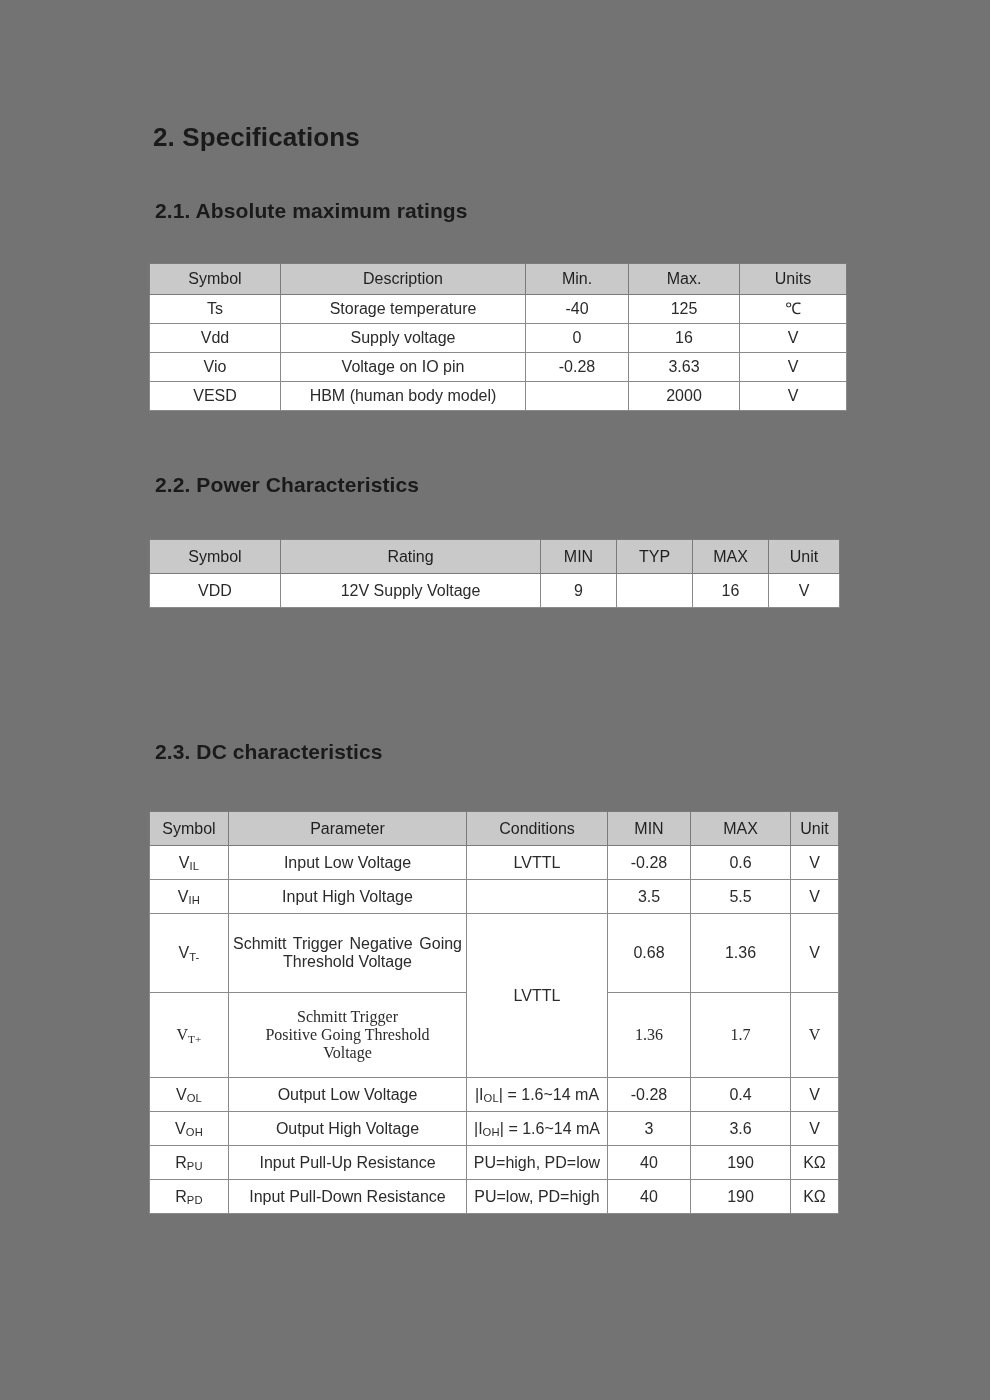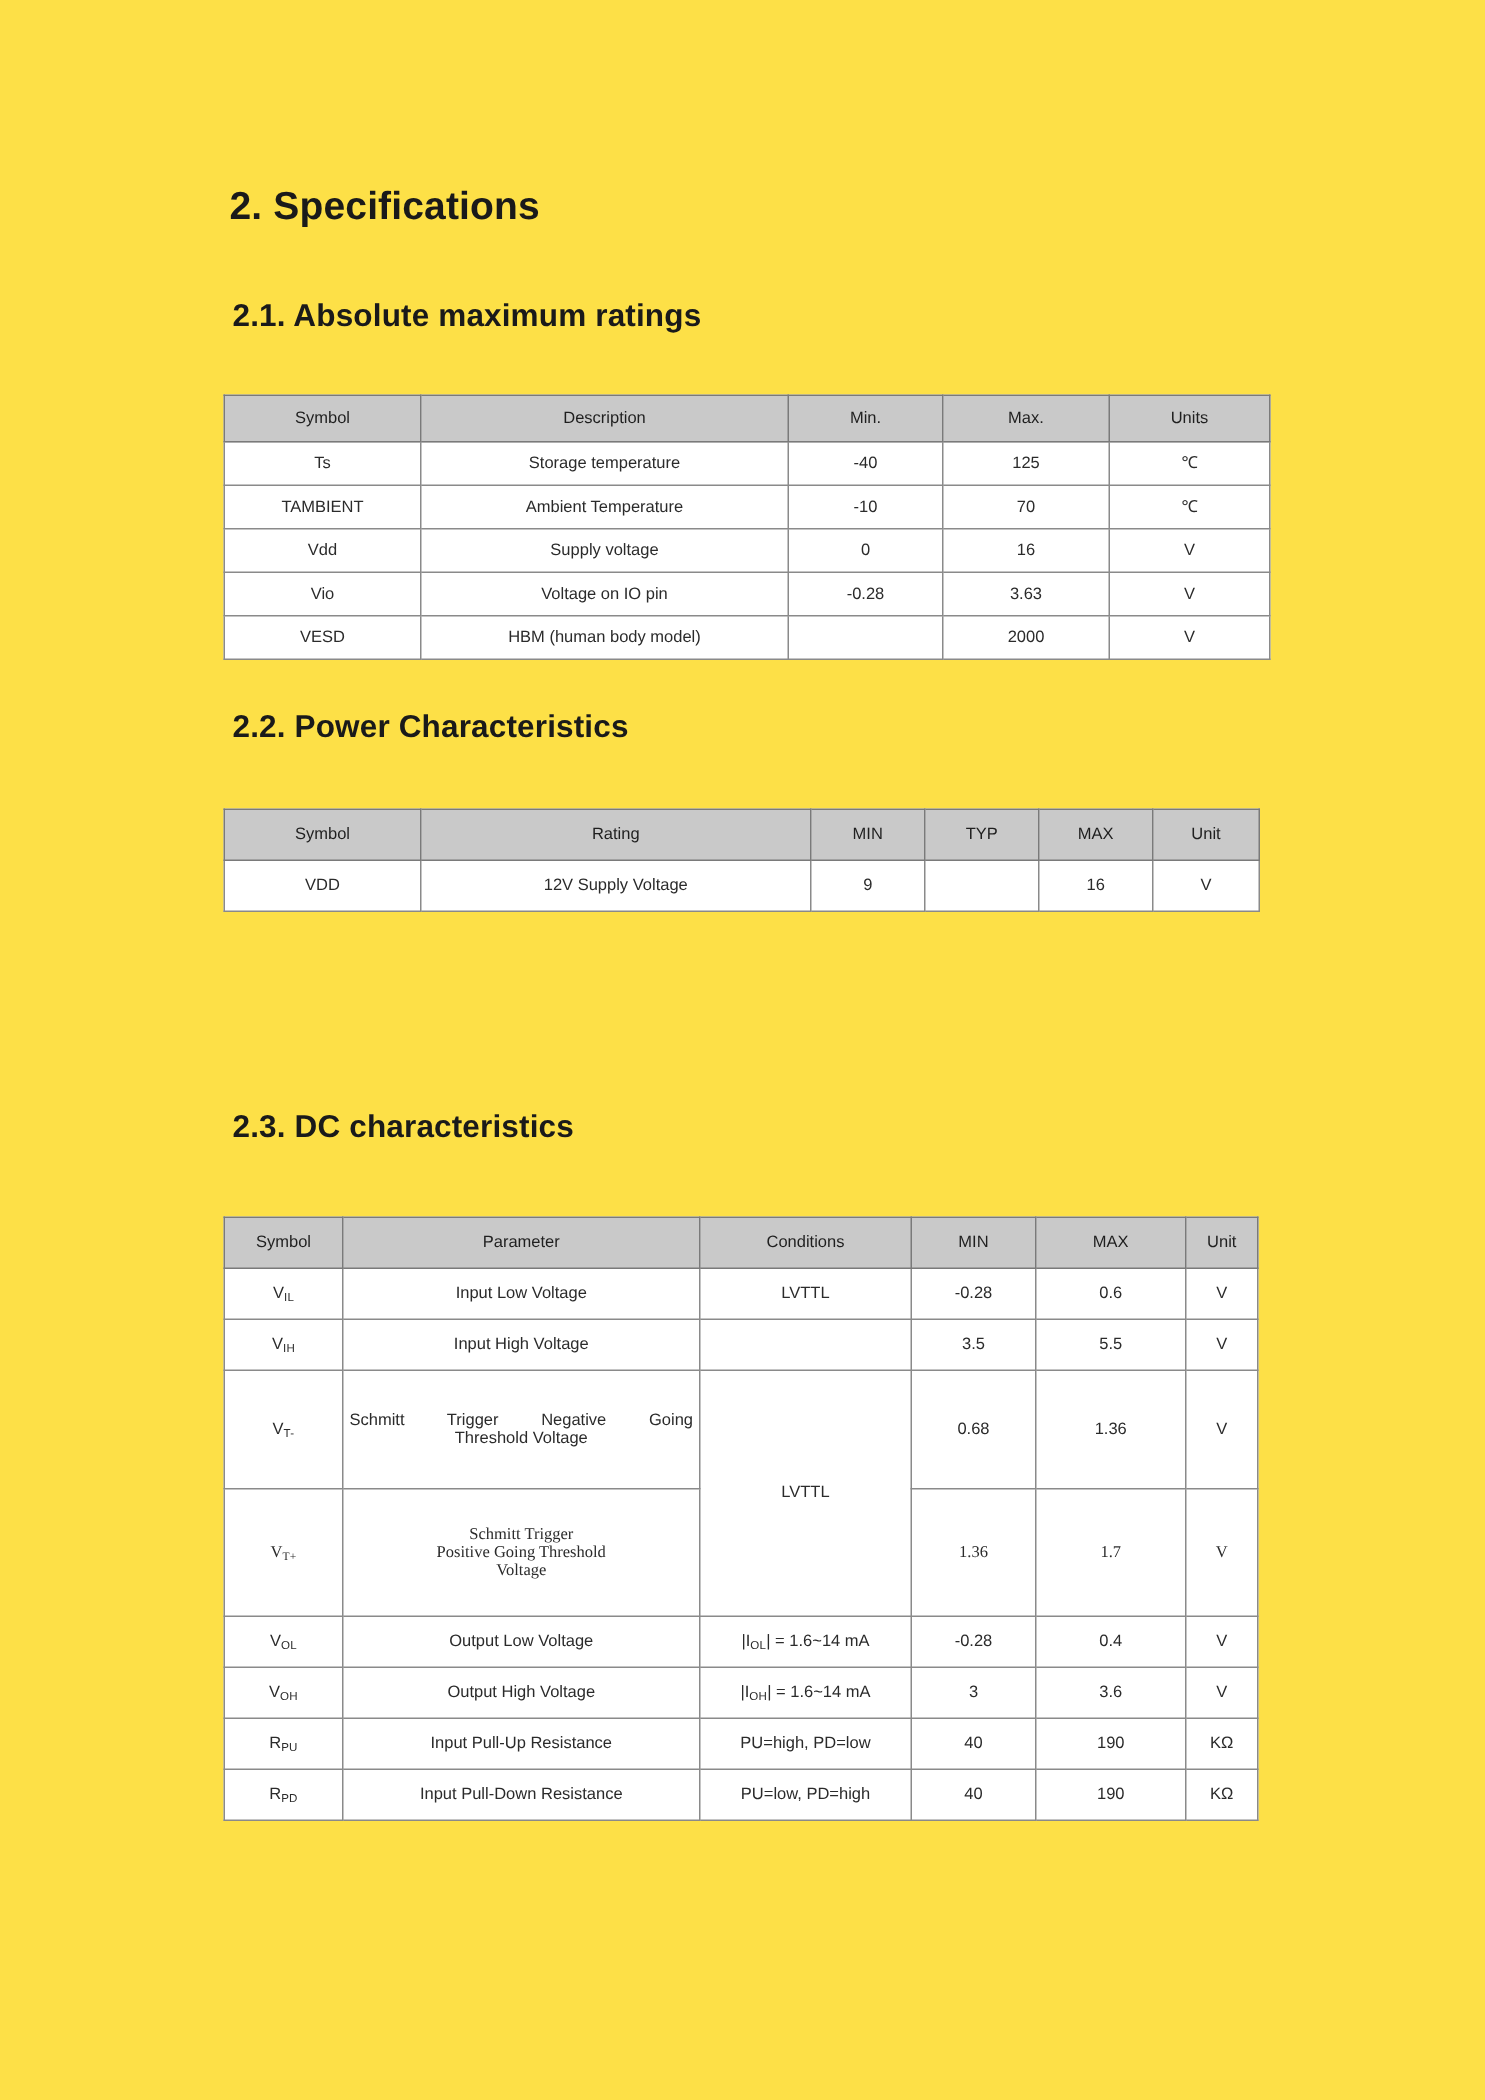--- a/index.html
+++ b/index.html
@@ -13,21 +13,21 @@
     font-family: "Liberation Sans", sans-serif;
     color: #1a1a1a;
     position: relative;
     overflow: hidden;
   }
   .page {
     position: absolute;
     left: 0; top: 0;
     width: 990px;
     height: 1400px;
-    background: #fde047;
+    background: #737373;
   }
   .content {
     position: absolute;
     left: 149px;
     top: 0;
     width: 700px;
   }
 
   h1.sec {
     font-size: 26px;
@@ -48,21 +48,21 @@
 
   #title-specifications { left: 4px; top: 122px; }
   #title-abs-max       { left: 1px; top: 194px; }
   #title-power         { left: 1px; top: 468px; }
   #title-dc            { left: 1px; top: 735px; }
 
   table.spec {
     position: absolute;
     border-collapse: collapse;
     table-layout: fixed;
-    font-size: 11px;
+    font-size: 16px;
     color: #2b2b2b;
     background: #fff;
   }
   table.spec td, table.spec th {
     border: 1px solid #8a8a8a;
     padding: 0 4px;
     text-align: center;
     vertical-align: middle;
     font-weight: normal;
     line-height: 1.12;
@@ -144,27 +144,20 @@
         <th>Max.</th>
         <th>Units</th>
       </tr>
     </thead>
     <tbody>
       <tr>
         <td>Ts</td>
         <td>Storage temperature</td>
         <td>-40</td>
         <td>125</td>
-        <td class="deg">℃</td>
-      </tr>
-      <tr>
-        <td>TAMBIENT</td>
-        <td>Ambient Temperature</td>
-        <td>-10</td>
-        <td>70</td>
         <td class="deg">℃</td>
       </tr>
       <tr>
         <td>Vdd</td>
         <td>Supply voltage</td>
         <td>0</td>
         <td>16</td>
         <td>V</td>
       </tr>
       <tr>

